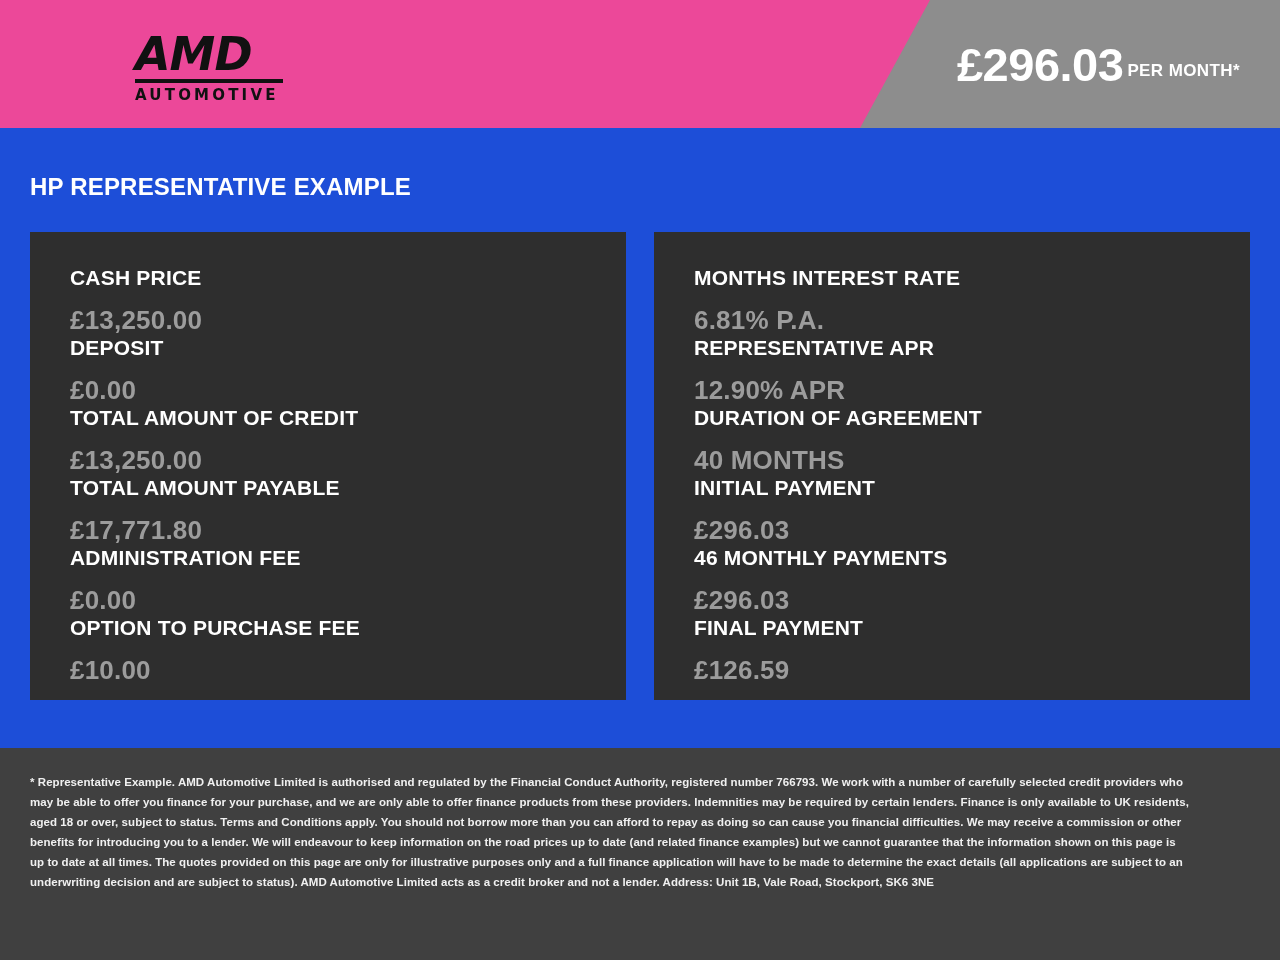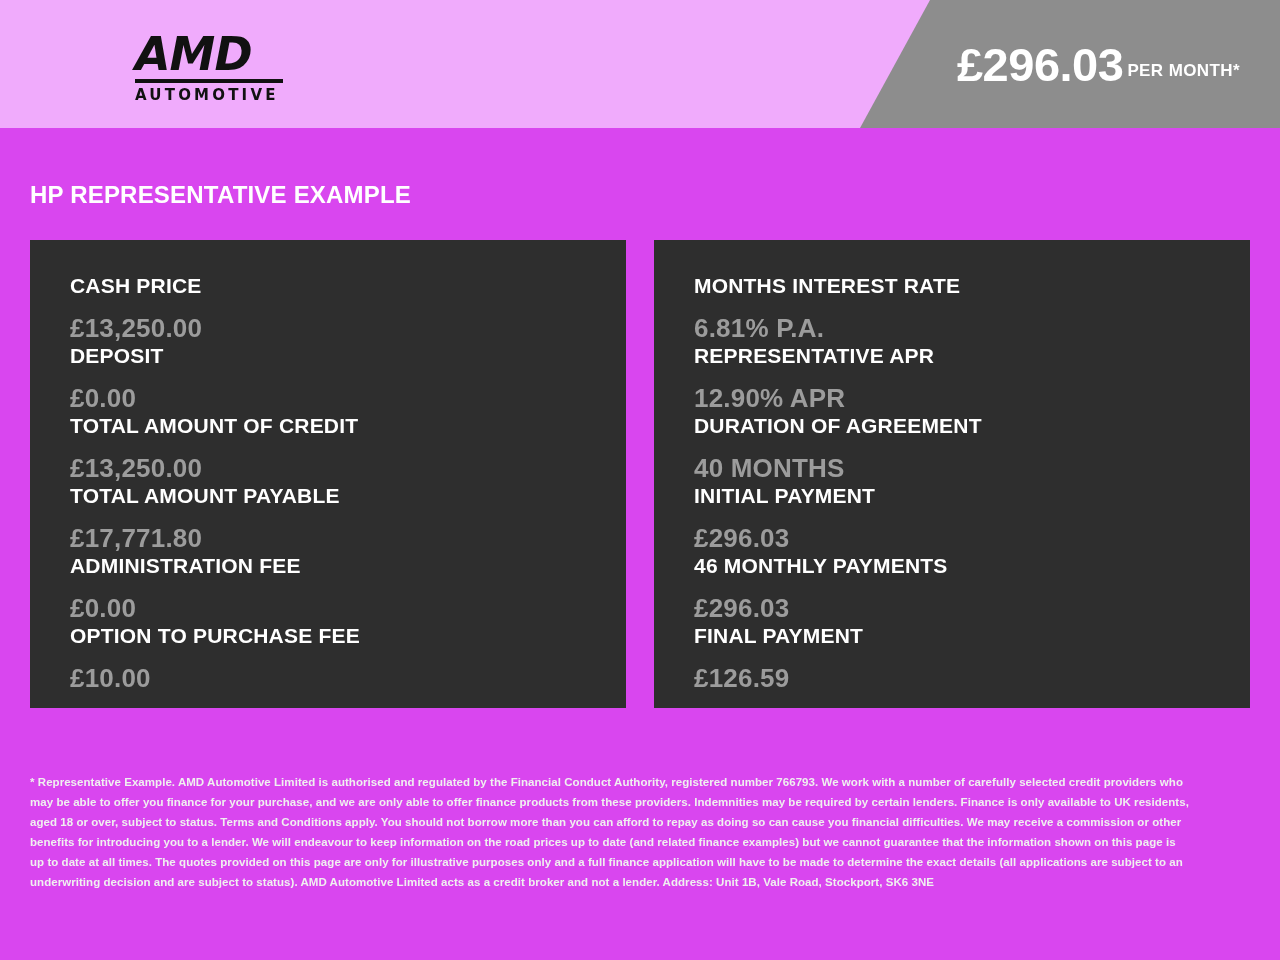--- a/index.html
+++ b/index.html
@@ -12,21 +12,21 @@
   #page {
     position: relative;
     width: 1280px; height: 960px;
     background: #2b2b2b;
   }
 
   
   .header {
     position: relative;
     width: 1280px; height: 128px;
-    background: #f0abfc;
+    background: #ec4899;
     overflow: hidden;
   }
   .logo-wrap {
     position: absolute;
     left: 135px; top: 30px;
     width: 150px; height: 70px;
   }
   .logo-amd {
     font-family: "DejaVu Sans", sans-serif;
     font-weight: bold;
@@ -75,22 +75,22 @@
     margin-left: 4px;
     position: relative;
     top: 7px;
   }
 
   
   .body-area {
     position: relative;
     width: 1280px;
     height: 620px;
-    background: #d946ef;
-    padding: 8px 30px;
+    background: #1d4ed8;
+    padding: 0 30px;
   }
   .section-title {
     color: #ffffff;
     font-size: 24px;
     font-weight: bold;
     letter-spacing: 0.2px;
     padding-top: 45px;
     padding-left: 0px;
   }
   .cards {
@@ -124,21 +124,21 @@
     font-weight: bold;
     letter-spacing: 0.2px;
     white-space: nowrap;
   }
 
   
   .footer {
     position: relative;
     width: 1280px;
     height: 212px;
-    background: #d946ef;
+    background: #404040;
     padding: 24px 30px 0 30px;
   }
   .footer p {
     color: #f0f0f0;
     font-size: 11.5px;
     line-height: 20px;
     font-weight: bold;
     letter-spacing: 0.05px;
     max-width: 1160px;
   }

